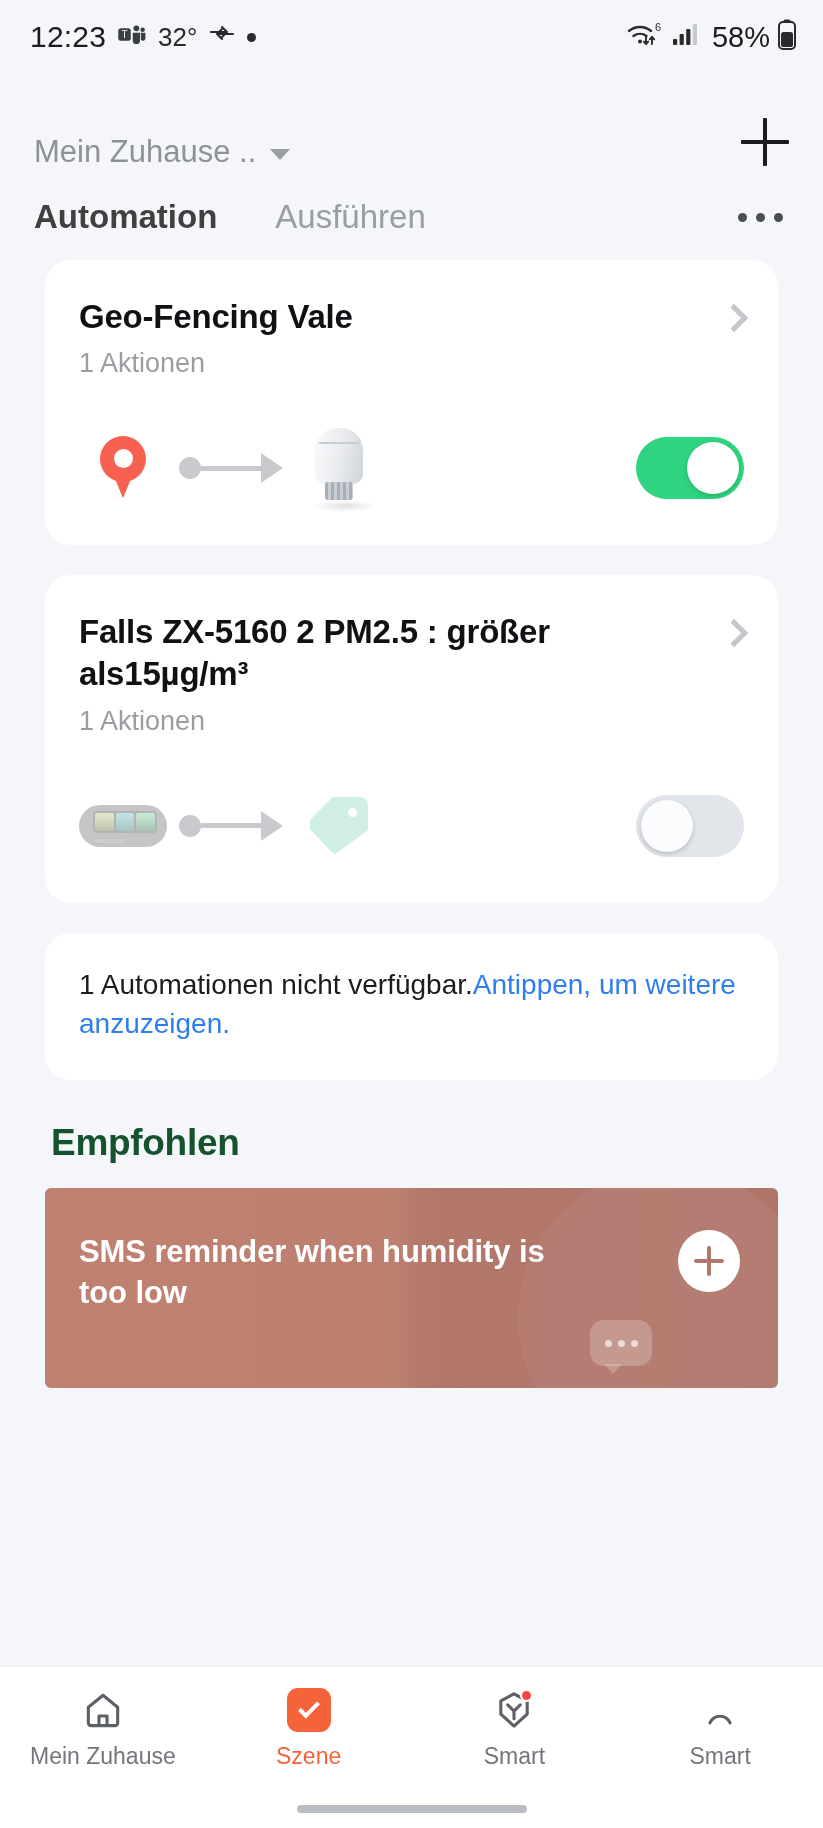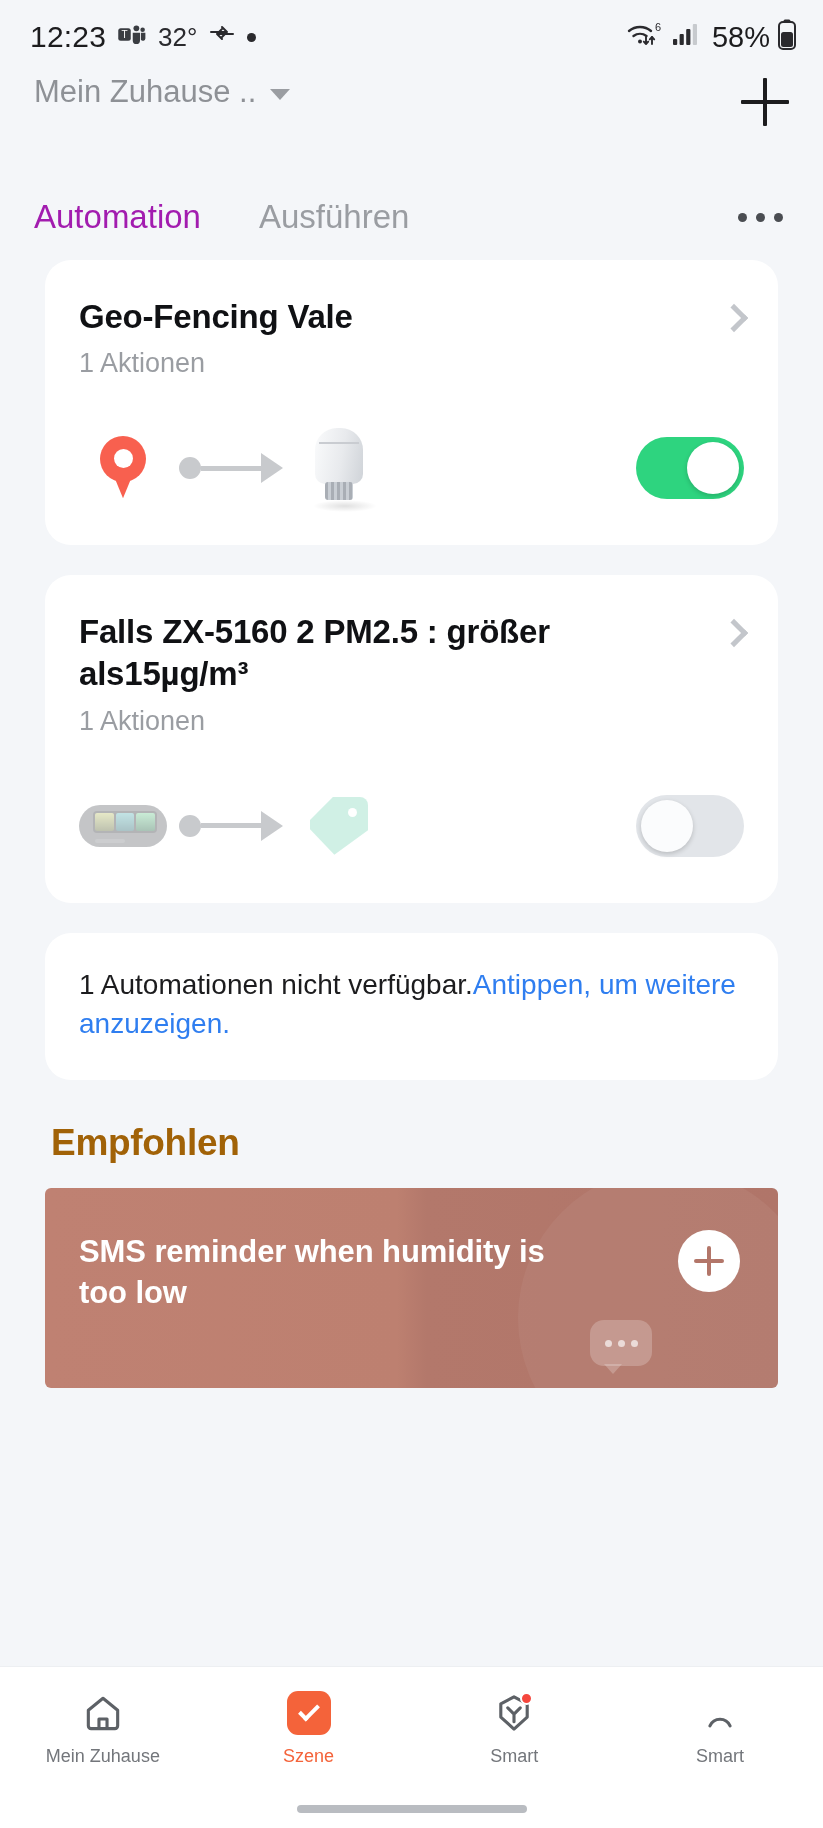--- a/index.html
+++ b/index.html
@@ -27,21 +27,21 @@
   .sb-right { display: flex; align-items: center; gap: 7px; margin-left: auto; }
   .sb-time { font-size: 30px; color: #1c1c1e; letter-spacing: .2px; }
   .sb-temp { font-size: 26px; color: #2a2a2e; }
   .teams-ic { display:flex; align-items:center; }
   .sb-dot { width: 9px; height: 9px; border-radius: 50%; background:#2a2a2e; display:inline-block; }
   .sb-pct { font-size: 29px; color: #1c1c1e; margin-left: 4px; }
 
   
   .appbar {
     height: 96px;
-    display: flex; align-items: flex-start;
+    display: flex; align-items: flex-end;
     padding: 0 30px 0 34px;
     flex: 0 0 auto;
   }
   .home-sel { display: flex; align-items: center; gap: 14px; cursor: pointer; }
   .home-name { font-size: 31px; color: #8e9196; }
   .caret {
     width: 0; height: 0;
     border-left: 10px solid transparent;
     border-right: 10px solid transparent;
     border-top: 11px solid #9a9da2;
@@ -54,21 +54,21 @@
   .plus-btn:before { left: 4px; right: 4px; top: 26px; height: 4px; }
   .plus-btn:after  { top: 4px; bottom: 4px; left: 26px; width: 4px; }
 
   
   .tabs {
     display: flex; align-items: center;
     padding: 28px 30px 24px 34px;
     flex: 0 0 auto;
   }
   .tab { font-size: 33px; margin-right: 58px; cursor: pointer; }
-  .tab.active { color: #a21caf; font-weight: normal; }
+  .tab.active { color: #404040; font-weight: bold; }
   .tab.inactive { color: #9a9da2; }
   .kebab { margin-left: auto; display: flex; gap: 9px; cursor: pointer; padding: 10px; }
   .kebab i { width: 9px; height: 9px; border-radius: 50%; background: #4a4d52; display: block; }
 
   
   .content { flex: 1 1 auto; overflow: hidden; padding: 0 45px; }
 
   .card {
     background: #fff; border-radius: 26px;
     margin-bottom: 30px;
@@ -172,21 +172,21 @@
 
   
   .notice {
     background: #fff; border-radius: 26px; padding: 32px 34px 36px 34px;
     margin-bottom: 42px;
   }
   .notice p { font-size: 28px; line-height: 1.42; color: #1c1c1e; }
   .notice a { color: #2f7ef0; text-decoration: none; }
 
   
-  .rec-title { font-size: 37px; font-weight: bold; color: #a16207; margin: 4px 0 24px 6px; letter-spacing: -.3px; }
+  .rec-title { font-size: 37px; font-weight: bold; color: #14532d; margin: 4px 0 24px 6px; letter-spacing: -.3px; }
   .rec-card {
     border-radius: 6px; height: 200px; position: relative; overflow: hidden;
     background: linear-gradient(90deg,#bf8172 0%, #bd8070 48%, #b3786b 52%, #b07569 100%);
     padding: 44px 34px;
     display: flex; align-items: flex-start;
   }
   .rec-card .glow {
     position:absolute; right:-40px; bottom:-80px; width: 300px; height: 300px; border-radius: 50%;
     background: rgba(255,255,255,.05);
   }
@@ -215,21 +215,21 @@
   
   .bottomnav {
     flex: 0 0 auto; height: 124px; background: #fff;
     display: flex; align-items: center;
     border-top: 1px solid #edeff2;
   }
   .nav-item {
     flex: 1; display: flex; flex-direction: column; align-items: center; gap: 11px; cursor: pointer;
     position: relative;
   }
-  .nav-label { font-size: 18px; color: #73767b; }
+  .nav-label { font-size: 23px; color: #73767b; }
   .nav-item.active .nav-label { color: #f4633a; }
   .nav-ic { width: 44px; height: 44px; position: relative; }
 
   .home-ic path, .smart-ic path, .profil-ic path { stroke: #5d6166; }
   .reddot {
     position:absolute; top: 1px; right: 3px; width: 13px; height: 13px;
     border-radius: 50%; background: #f5473d; border: 2px solid #fff;
   }
   .szene-ic {
     width: 44px; height: 44px; border-radius: 11px; background: #f4633a;

